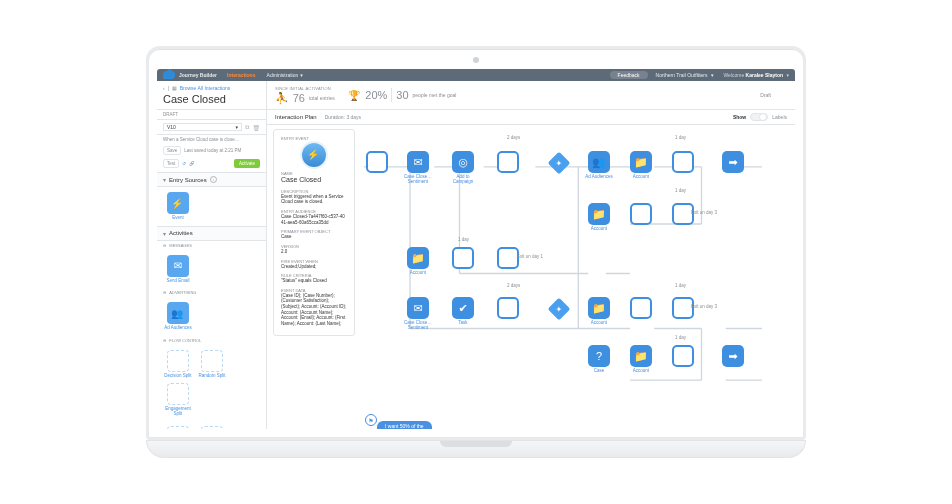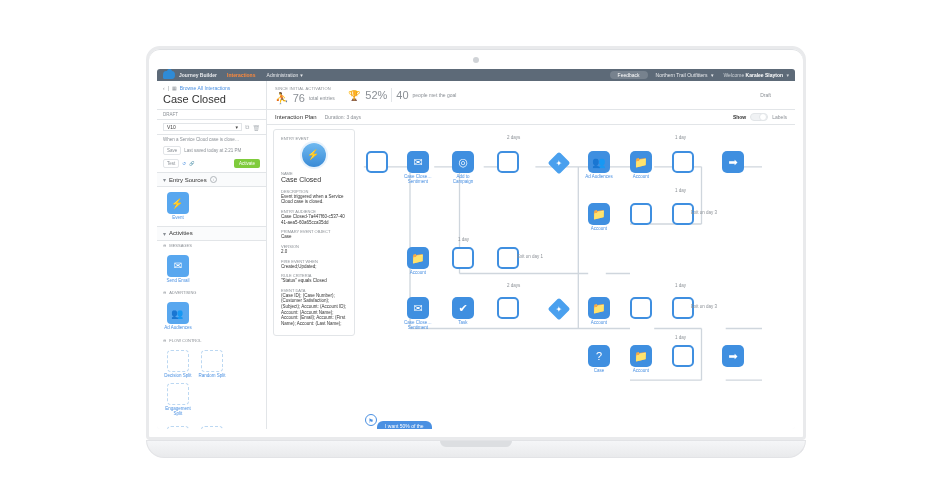--- a/index.html
+++ b/index.html
@@ -140,23 +140,23 @@
           <div style="display:flex;flex-direction:column;gap:1px">
             <span class="since-label">SINCE INITIAL ACTIVATION</span>
             <div class="metric">
               <span class="metric-ico" style="font-size:11px">⛹</span>
               <span class="metric-big">76</span>
               <span class="metric-small">total entries</span>
             </div>
           </div>
           <div class="metric">
             <span class="metric-ico" style="font-size:10px">🏆</span>
-            <span class="metric-big">52%</span>
+            <span class="metric-big">20%</span>
             <span class="vline"></span>
-            <span class="metric-big">40</span>
+            <span class="metric-big">30</span>
             <span class="metric-small">people met the goal</span>
           </div>
           <span class="status-draft">Draft</span>
         </div>
       </div>
 
       <div class="body">
 
         <div class="sidebar">
           <div class="draft-bar">DRAFT</div>

